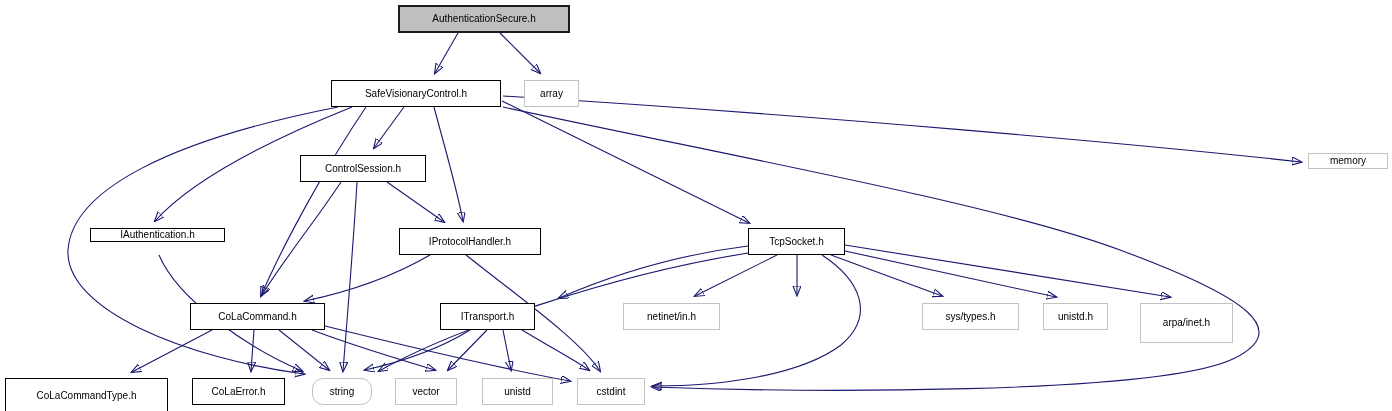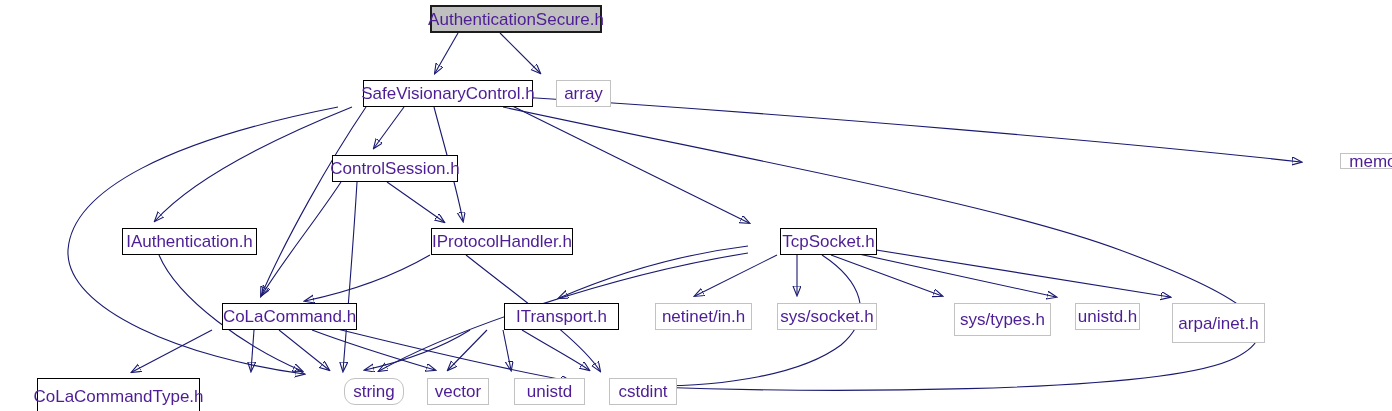--- a/index.html
+++ b/index.html
@@ -18,29 +18,28 @@
   }
   svg.edges path {
     fill: none;
     stroke: #191970;
     stroke-width: 1.1;
   }
   .node {
     position: absolute;
     box-sizing: border-box;
     background: #ffffff;
-    color: #4c1d95;
-    font-size: 17px;
+    color: #000000;
+    font-size: 10px;
     line-height: 1;
     display: flex;
     align-items: center;
     justify-content: center;
     white-space: nowrap;
     z-index: 2;
-    margin-left: 32px;
   }
   .node.project { border: 1px solid #000000; cursor: pointer; }
   .node.system  { border: 1px solid #c2c2c2; }
   .node.main    { background: #bfbfbf; border: 2px solid #1c1c1c; }
 </style>
 </head>
 <body>
 
 <div class="canvas">
 
@@ -91,29 +90,29 @@
     <path d="M831,255 L942,296" marker-end="url(#arrow)"></path>
     <path d="M845,251 L1056,297" marker-end="url(#arrow)"></path>
     <path d="M845,245 L1170,297" marker-end="url(#arrow)"></path>
   </svg>
 
   <div class="node main" style="left:398px;  top:5px;   width:172px; height:28px;">AuthenticationSecure.h</div>
   <div class="node project" style="left:331px;  top:80px;  width:170px; height:27px;">SafeVisionaryControl.h</div>
   <div class="node system" style="left:524px;  top:80px;  width:55px;  height:27px;">array</div>
   <div class="node project" style="left:300px;  top:155px; width:126px; height:27px;">ControlSession.h</div>
   <div class="node system" style="left:1308px; top:153px; width:80px;  height:16px;">memory</div>
-  <div class="node project" style="left:90px;   top:228px; width:135px; height:27px;">IAuthentication.h</div>
+  <div class="node project" style="left:90px;   top:228px; width:135px; height:14px;">IAuthentication.h</div>
   <div class="node project" style="left:399px;  top:228px; width:142px; height:27px;">IProtocolHandler.h</div>
   <div class="node project" style="left:748px;  top:228px; width:97px;  height:27px;">TcpSocket.h</div>
   <div class="node project" style="left:190px;  top:303px; width:135px; height:27px;">CoLaCommand.h</div>
-  <div class="node project" style="left:472px;  top:303px; width:115px;  height:27px;">ITransport.h</div>
+  <div class="node project" style="left:440px;  top:303px; width:95px;  height:27px;">ITransport.h</div>
   <div class="node system" style="left:623px;  top:303px; width:97px;  height:27px;">netinet/in.h</div>
-  <div class="node system" style="left:745px;  top:303px; width:100px; height:27px;">sys/socket.h</div>
-  <div class="node system" style="left:922px;  top:303px; width:97px;  height:33px;">sys/types.h</div>
+  <div class="node system" style="left:922px;  top:303px; width:97px;  height:27px;">sys/types.h</div>
   <div class="node system" style="left:1043px; top:303px; width:65px;  height:27px;">unistd.h</div>
   <div class="node system" style="left:1140px; top:303px; width:93px;  height:40px;">arpa/inet.h</div>
   <div class="node project" style="left:5px;    top:378px; width:163px; height:36px;">CoLaCommandType.h</div>
+  <div class="node project" style="left:192px;  top:378px; width:93px;  height:27px;">CoLaError.h</div>
   <div class="node system" style="left:312px;  top:378px; width:60px;  height:27px;border-radius:11px;">string</div>
   <div class="node system" style="left:395px;  top:378px; width:62px;  height:27px;">vector</div>
   <div class="node system" style="left:482px;  top:378px; width:71px;  height:27px;">unistd</div>
   <div class="node system" style="left:577px;  top:378px; width:68px;  height:27px;">cstdint</div>
 
 </div>
 
 </body></html>

